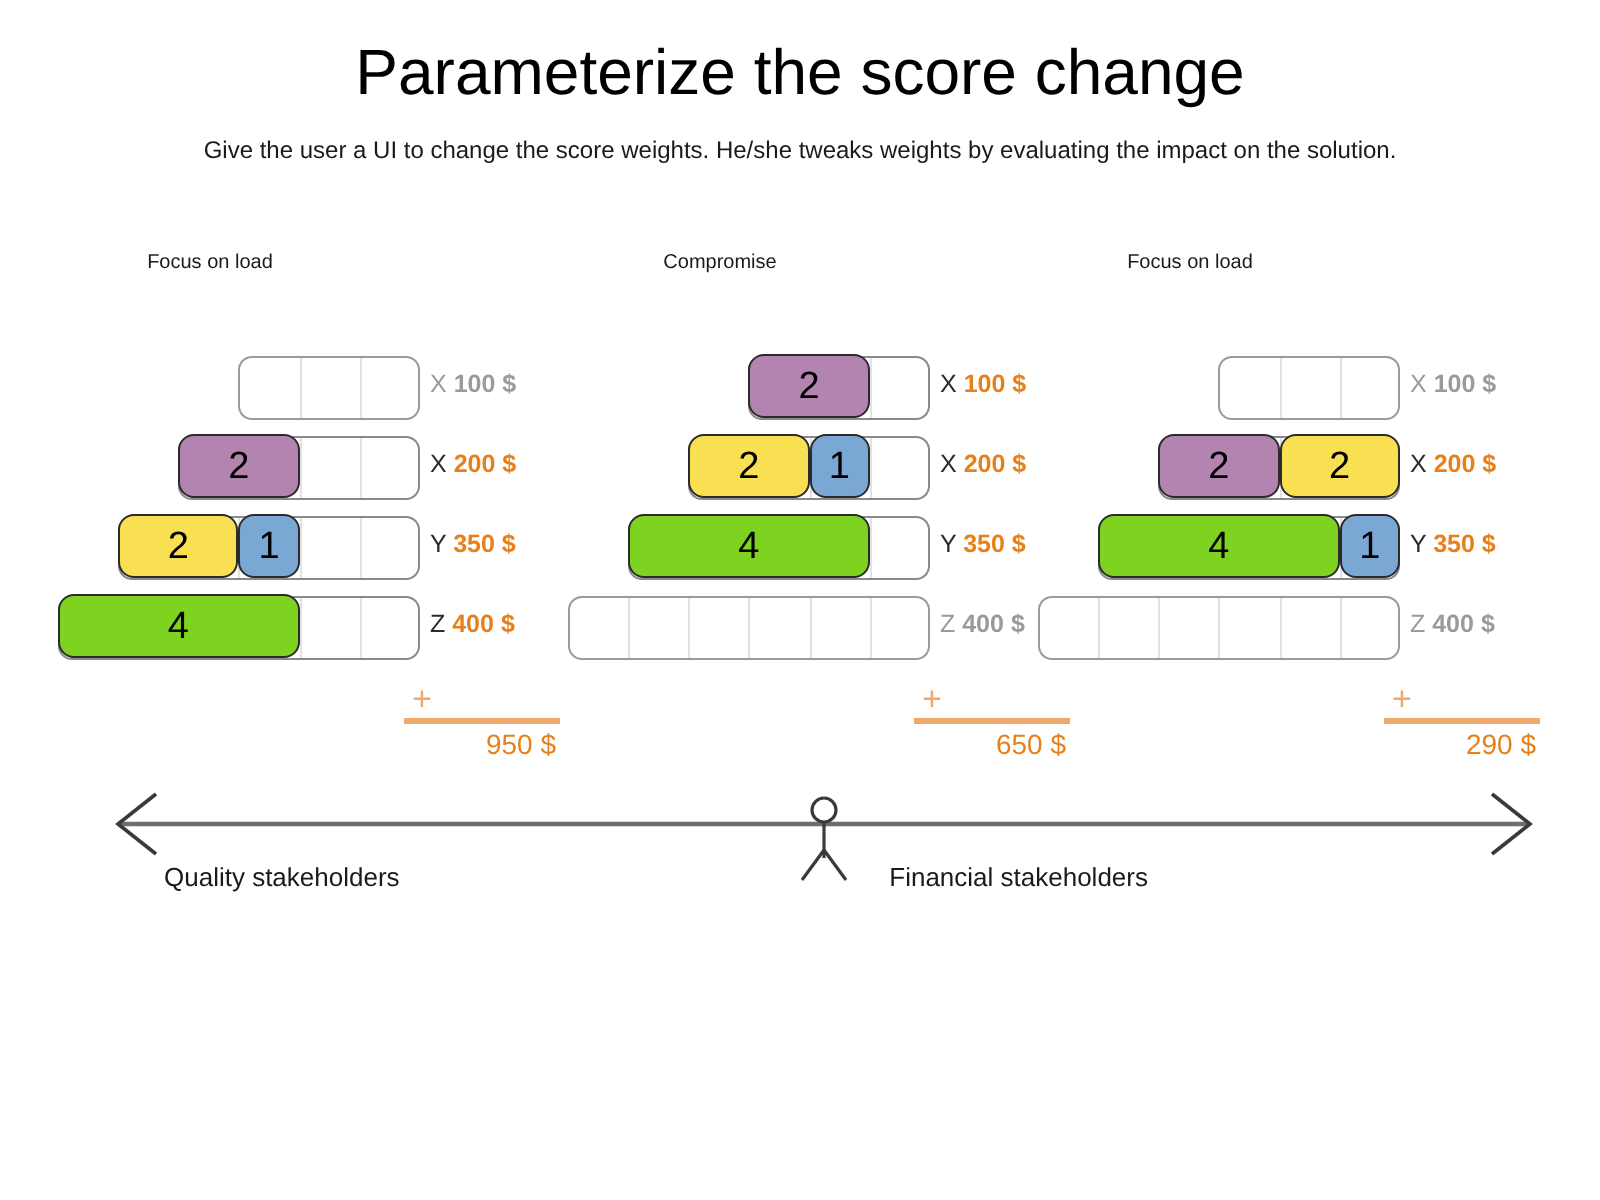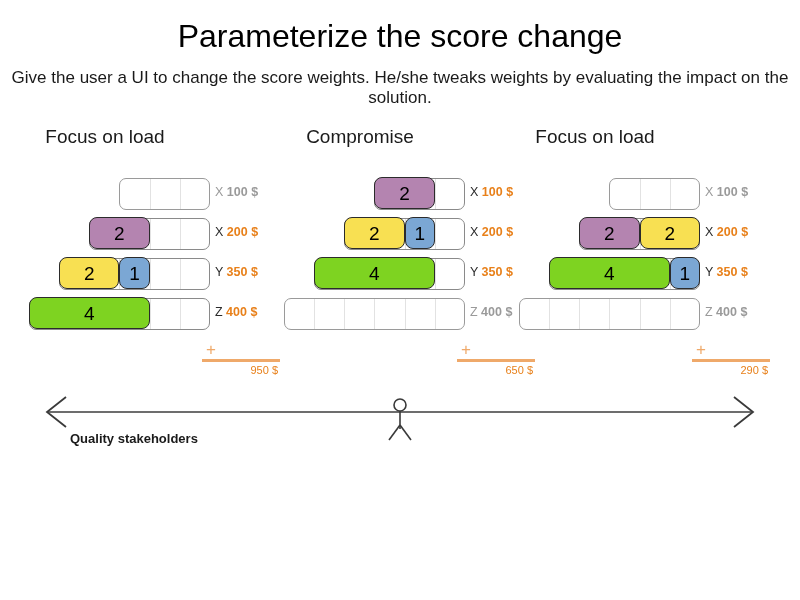--- a/index.html
+++ b/index.html
@@ -27,35 +27,35 @@
     font-weight: normal;
     letter-spacing: 0px;
     color: #000;
   }
   #slide-subtitle {
     position: absolute;
     top: 68px;
     left: 0;
     width: 800px;
     text-align: center;
-    font-size: 17px;
+    font-size: 12px;
     color: #1a1a1a;
   }
 
   
   .column {
     position: absolute;
     top: 126px;
   }
   .col-head {
     position: absolute;
     top: 0;
     width: 100%;
     text-align: center;
-    font-size: 19px;
+    font-size: 10px;
     color: #1a1a1a;
   }
 
   
   .row {
     position: absolute;
     height: 32px;
   }
   .track {
     position: absolute;
@@ -118,28 +118,28 @@
     text-align: left;
     padding-left: 4px;
   }
   .sum .rule {
     height: 2.5px;
     background: #efa96a;
     margin: 3px 0 2px 0;
     width: 100%;
   }
   .sum .total {
-    font-size: 11px;
+    font-size: 14px;
     color: #e8801a;
     text-align: right;
     padding-right: 2px;
   }
 
   
-  #axis-area { position: absolute; left: 0; top: 392px; width: 632px; height: 110px; font-weight: bold; }
+  #axis-area { position: absolute; left: 12px; top: 392px; width: 632px; height: 110px; }
   .axis-label {
     position: absolute;
     font-size: 13px;
     color: #1a1a1a;
     white-space: nowrap;
   }
   #user-caption {
     position: absolute;
     top: 58px;
     left: 0;
@@ -315,13 +315,14 @@
     <polyline points="66,5 47,20 66,35" fill="none" stroke="#3a3a3a" stroke-width="1.8"></polyline>
     <polyline points="734,5 753,20 734,35" fill="none" stroke="#3a3a3a" stroke-width="1.8"></polyline>
     <g>
       <circle cx="400" cy="13" r="6" fill="#ffffff" stroke="#3a3a3a" stroke-width="1.6"></circle>
       <line x1="400" y1="19" x2="400" y2="37" stroke="#3a3a3a" stroke-width="1.6"></line>
       <line x1="400" y1="33" x2="389" y2="48" stroke="#3a3a3a" stroke-width="1.6"></line>
       <line x1="400" y1="33" x2="411" y2="48" stroke="#3a3a3a" stroke-width="1.6"></line>
     </g>
   </svg>
   <div class="axis-label" style="left:70px; top:39px;">Quality stakeholders</div>
+  <div class="axis-label" style="right:70px; top:39px;">Financial stakeholders</div>
 </div>
 
 </body></html>

